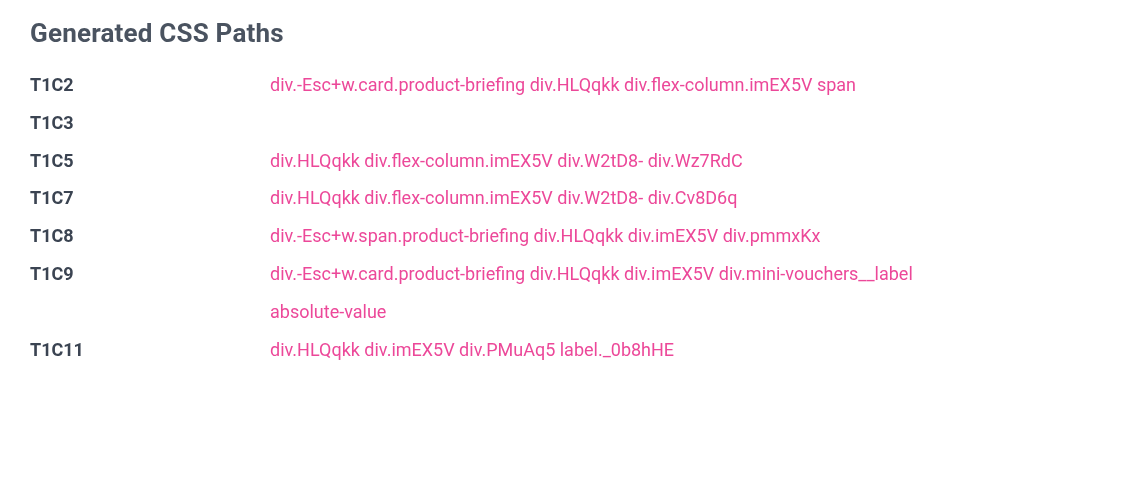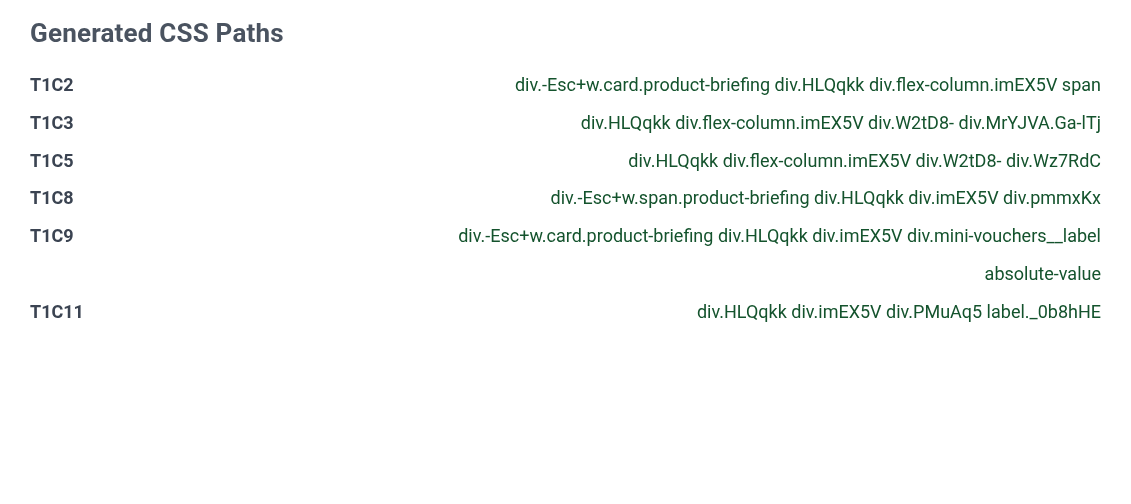--- a/index.html
+++ b/index.html
@@ -28,51 +28,53 @@
     font-size: 18px;
   }
   .label-col {
     flex: 0 0 240px;
     font-weight: 700;
     color: #3b4452;
   }
   .path-col {
     flex: 1;
     font-weight: 400;
-    color: #14532d;
+    color: #ec4899;
     word-break: break-word;
-    text-align: right;
   }
   .continuation .label-col {
     
   }
 </style>
 </head>
 <body>
 
 <div class="container">
   <h2 class="title">Generated CSS Paths</h2>
 
   <div class="row">
     <div class="label-col">T1C2</div>
     <div class="path-col">div.-Esc+w.card.product-briefing div.HLQqkk div.flex-column.imEX5V span</div>
   </div>
 
   <div class="row">
     <div class="label-col">T1C3</div>
-    <div class="path-col">div.HLQqkk div.flex-column.imEX5V div.W2tD8- div.MrYJVA.Ga-lTj</div>
   </div>
 
 
   <div class="row">
     <div class="label-col">T1C5</div>
     <div class="path-col">div.HLQqkk div.flex-column.imEX5V div.W2tD8- div.Wz7RdC</div>
   </div>
 
 
+  <div class="row">
+    <div class="label-col">T1C7</div>
+    <div class="path-col">div.HLQqkk div.flex-column.imEX5V div.W2tD8- div.Cv8D6q</div>
+  </div>
 
   <div class="row">
     <div class="label-col">T1C8</div>
     <div class="path-col">div.-Esc+w.span.product-briefing div.HLQqkk div.imEX5V div.pmmxKx</div>
   </div>
 
   <div class="row">
     <div class="label-col">T1C9</div>
     <div class="path-col">div.-Esc+w.card.product-briefing div.HLQqkk div.imEX5V div.mini-vouchers__label</div>
   </div>

